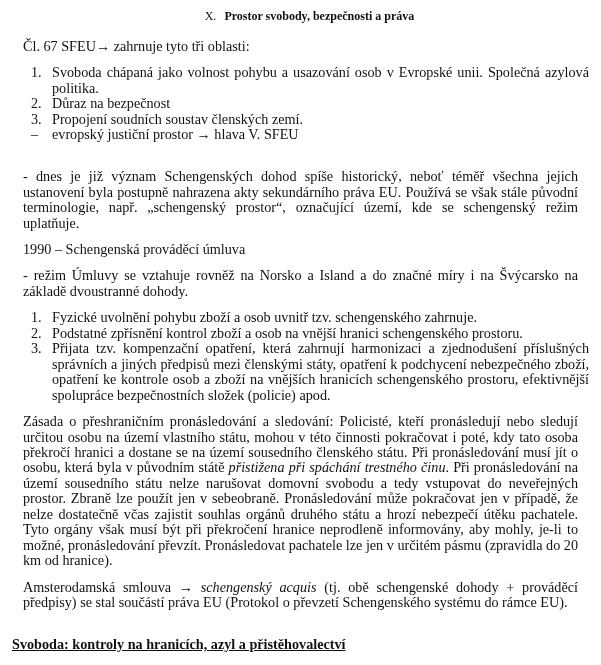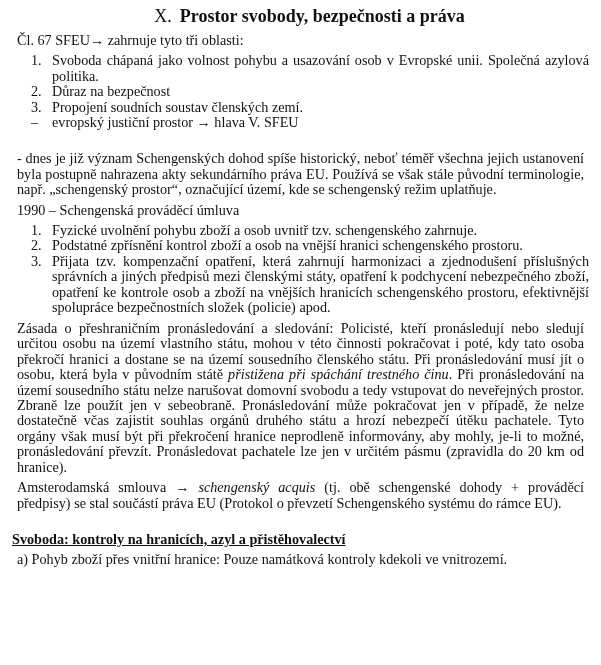--- a/index.html
+++ b/index.html
@@ -3,25 +3,25 @@
 <meta charset="utf-8">
 <style>
   html, body { margin: 0; padding: 0; background: #ffffff; }
   body {
     width: 601px; height: 665px; overflow: hidden;
     font-family: "Liberation Serif", "DejaVu Serif", serif;
     color: #111111;
   }
   .page { position: relative; padding: 4px 12px 0 12px; font-size: 14.2px; line-height: 15.45px; }
   h1 {
-    margin: 0 0 1px 0; text-align: center; font-size: 18px; line-height: 24px; font-weight: bold;
+    margin: 0 0 1px 0; text-align: center; font-size: 12px; line-height: 24px; font-weight: bold;
     padding-left: 18px;
   }
   h1 .num { font-weight: normal; margin-right: 8px; }
-  p { margin: 5px; text-align: justify; }
+  p { margin: 11px; text-align: justify; }
   .heading { font-weight: bold; text-decoration: underline; margin: 0; }
   ol, ul.dash { margin: 0; padding: 0; list-style: none; }
   ol li, ul.dash li {
     position: relative; padding-left: 40px; margin-left: 0; text-align: justify;
   }
   ol li .marker, ul.dash li .marker {
     position: absolute; left: 19px; top: 0;
   }
   ol li .text, ul.dash li .text { display: block; }
   .gap { height: 15.45px; }
@@ -57,20 +57,21 @@
     <li>
       <span class="marker">–</span>
       <span class="text">evropský justiční prostor → hlava V. SFEU</span>
     </li>
   </ul>
 
   <div class="gap"></div>
 
   <p>- dnes je již význam Schengenských dohod spíše historický, neboť téměř všechna jejich ustanovení byla postupně nahrazena akty sekundárního práva EU. Používá se však stále původní terminologie, např. „schengenský prostor“, označující území, kde se schengenský režim uplatňuje.</p>
   <p>1990 – Schengenská prováděcí úmluva</p>
+  <p>- režim Úmluvy se vztahuje rovněž na Norsko a Island a do značné míry i na Švýcarsko na základě dvoustranné dohody.</p>
 
   <ol>
     <li>
       <span class="marker">1.</span>
       <span class="text">Fyzické uvolnění pohybu zboží a osob uvnitř tzv. schengenského zahrnuje.</span>
     </li>
     <li>
       <span class="marker">2.</span>
       <span class="text">Podstatné zpřísnění kontrol zboží a osob na vnější hranici schengenského prostoru.</span>
     </li>

